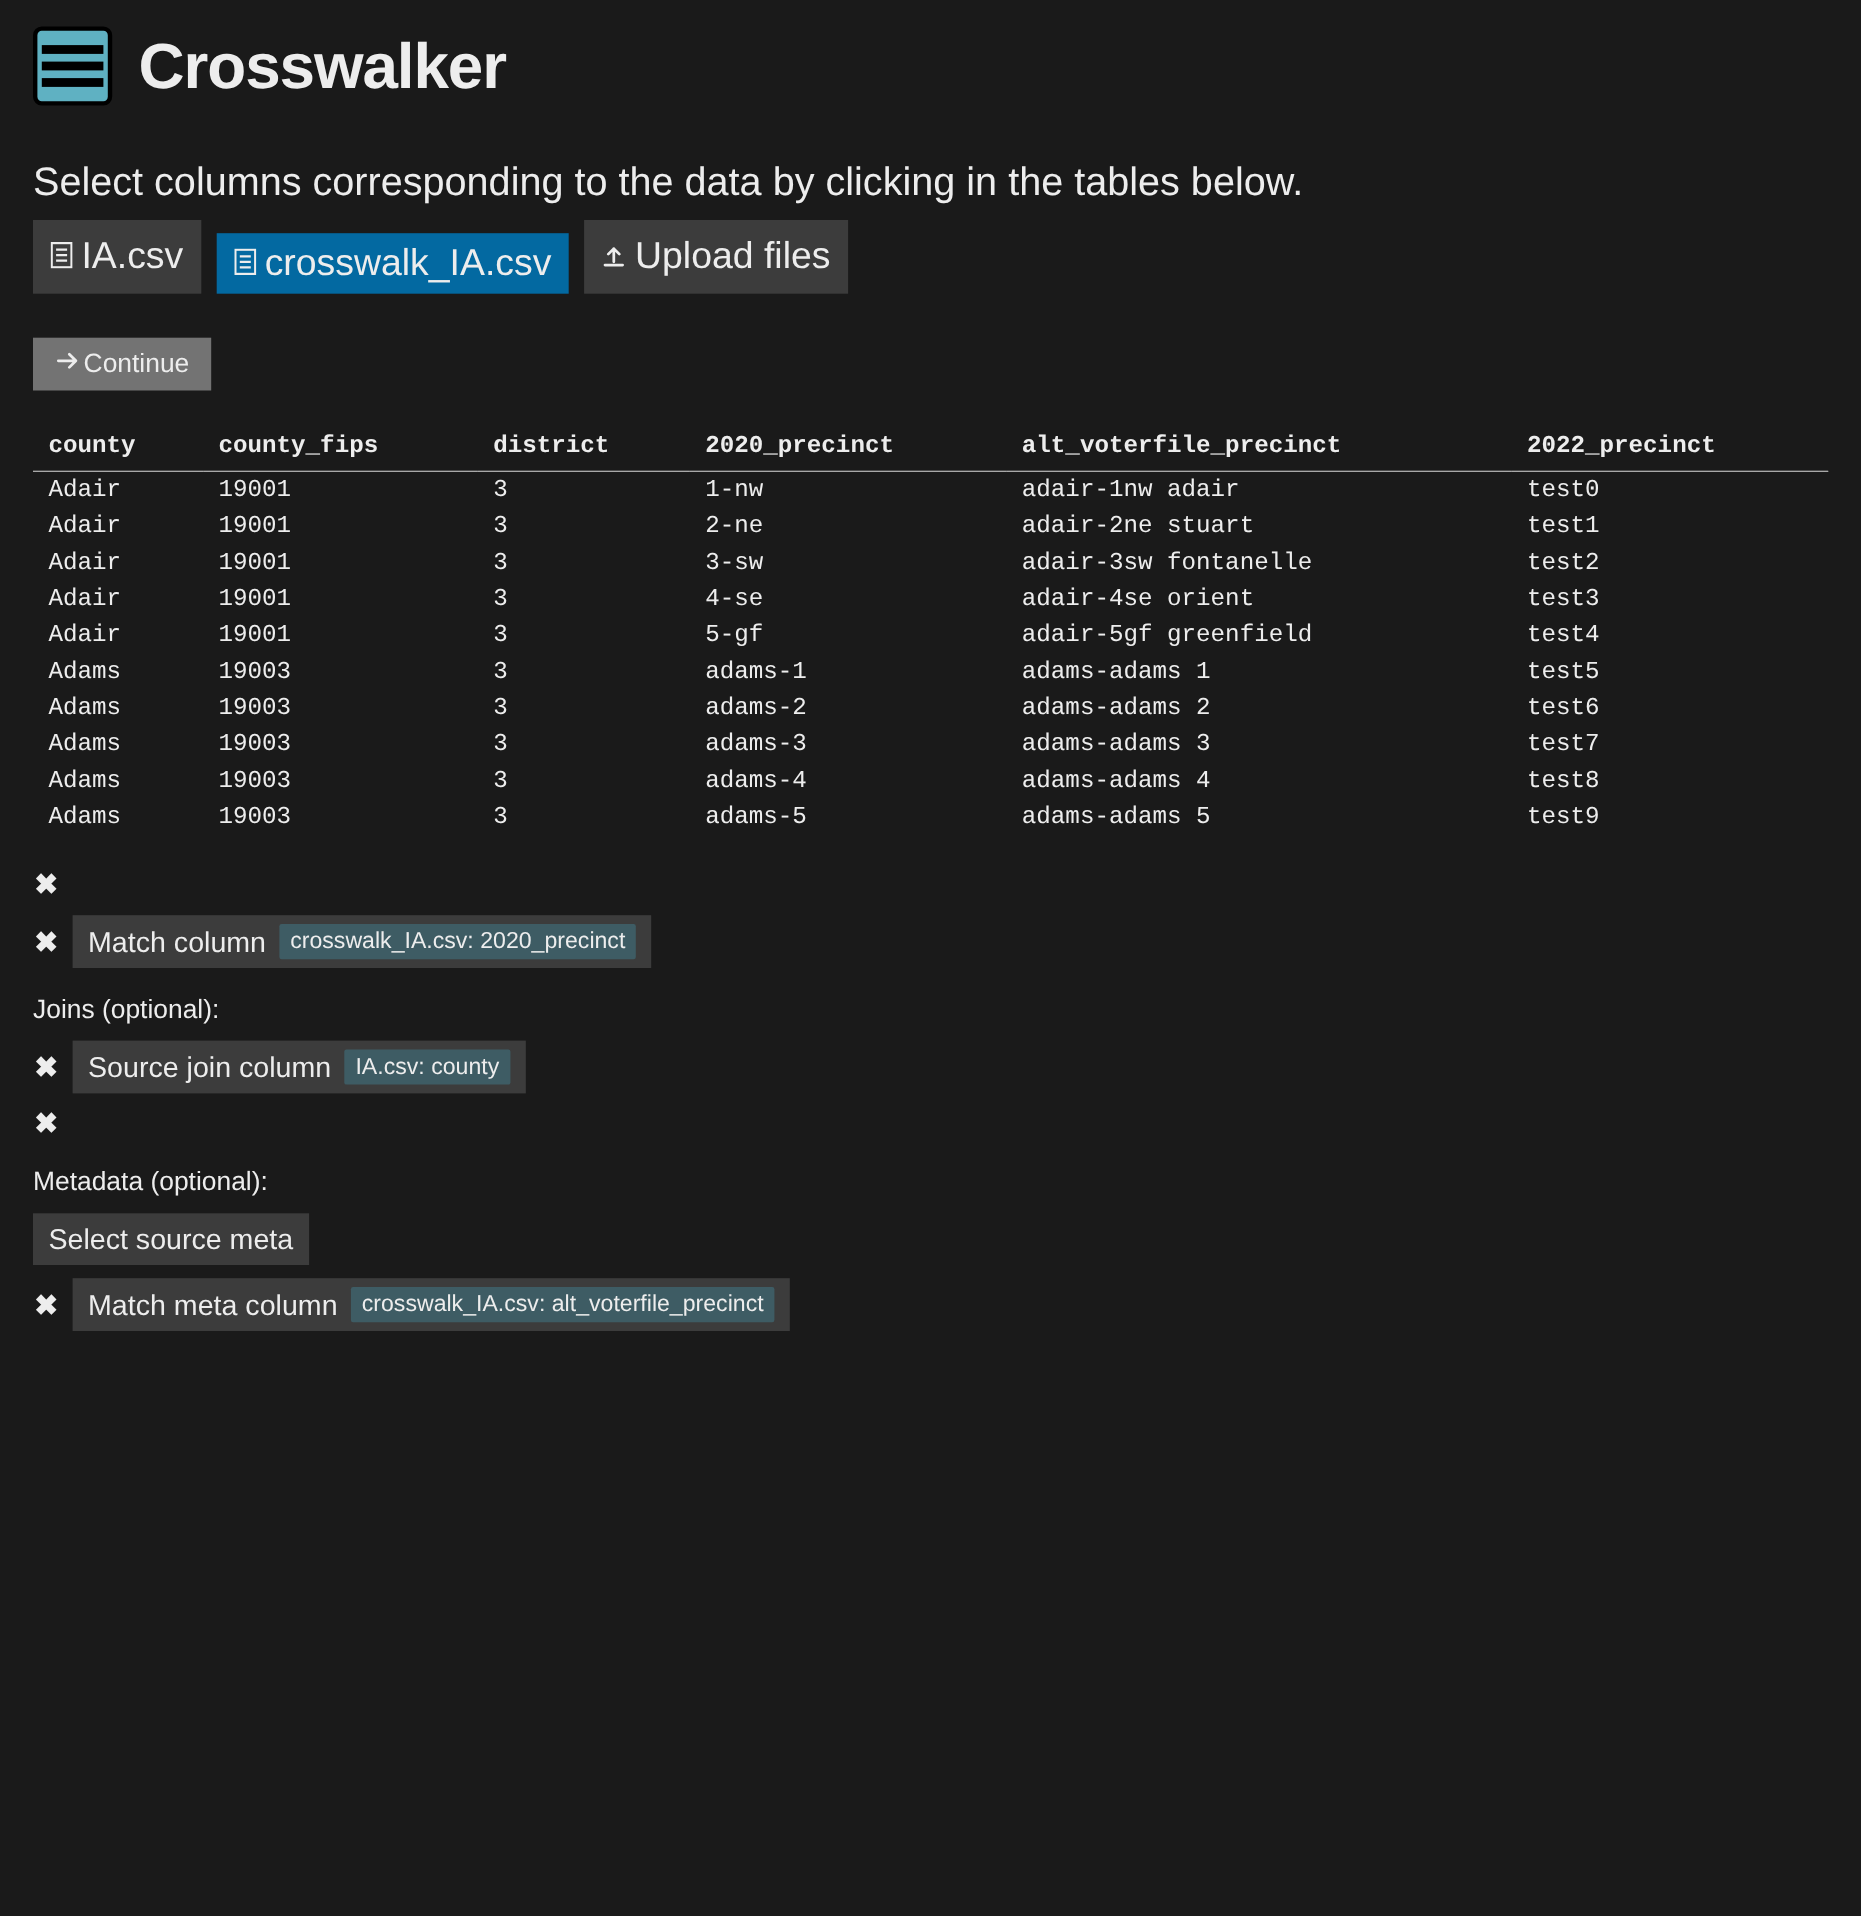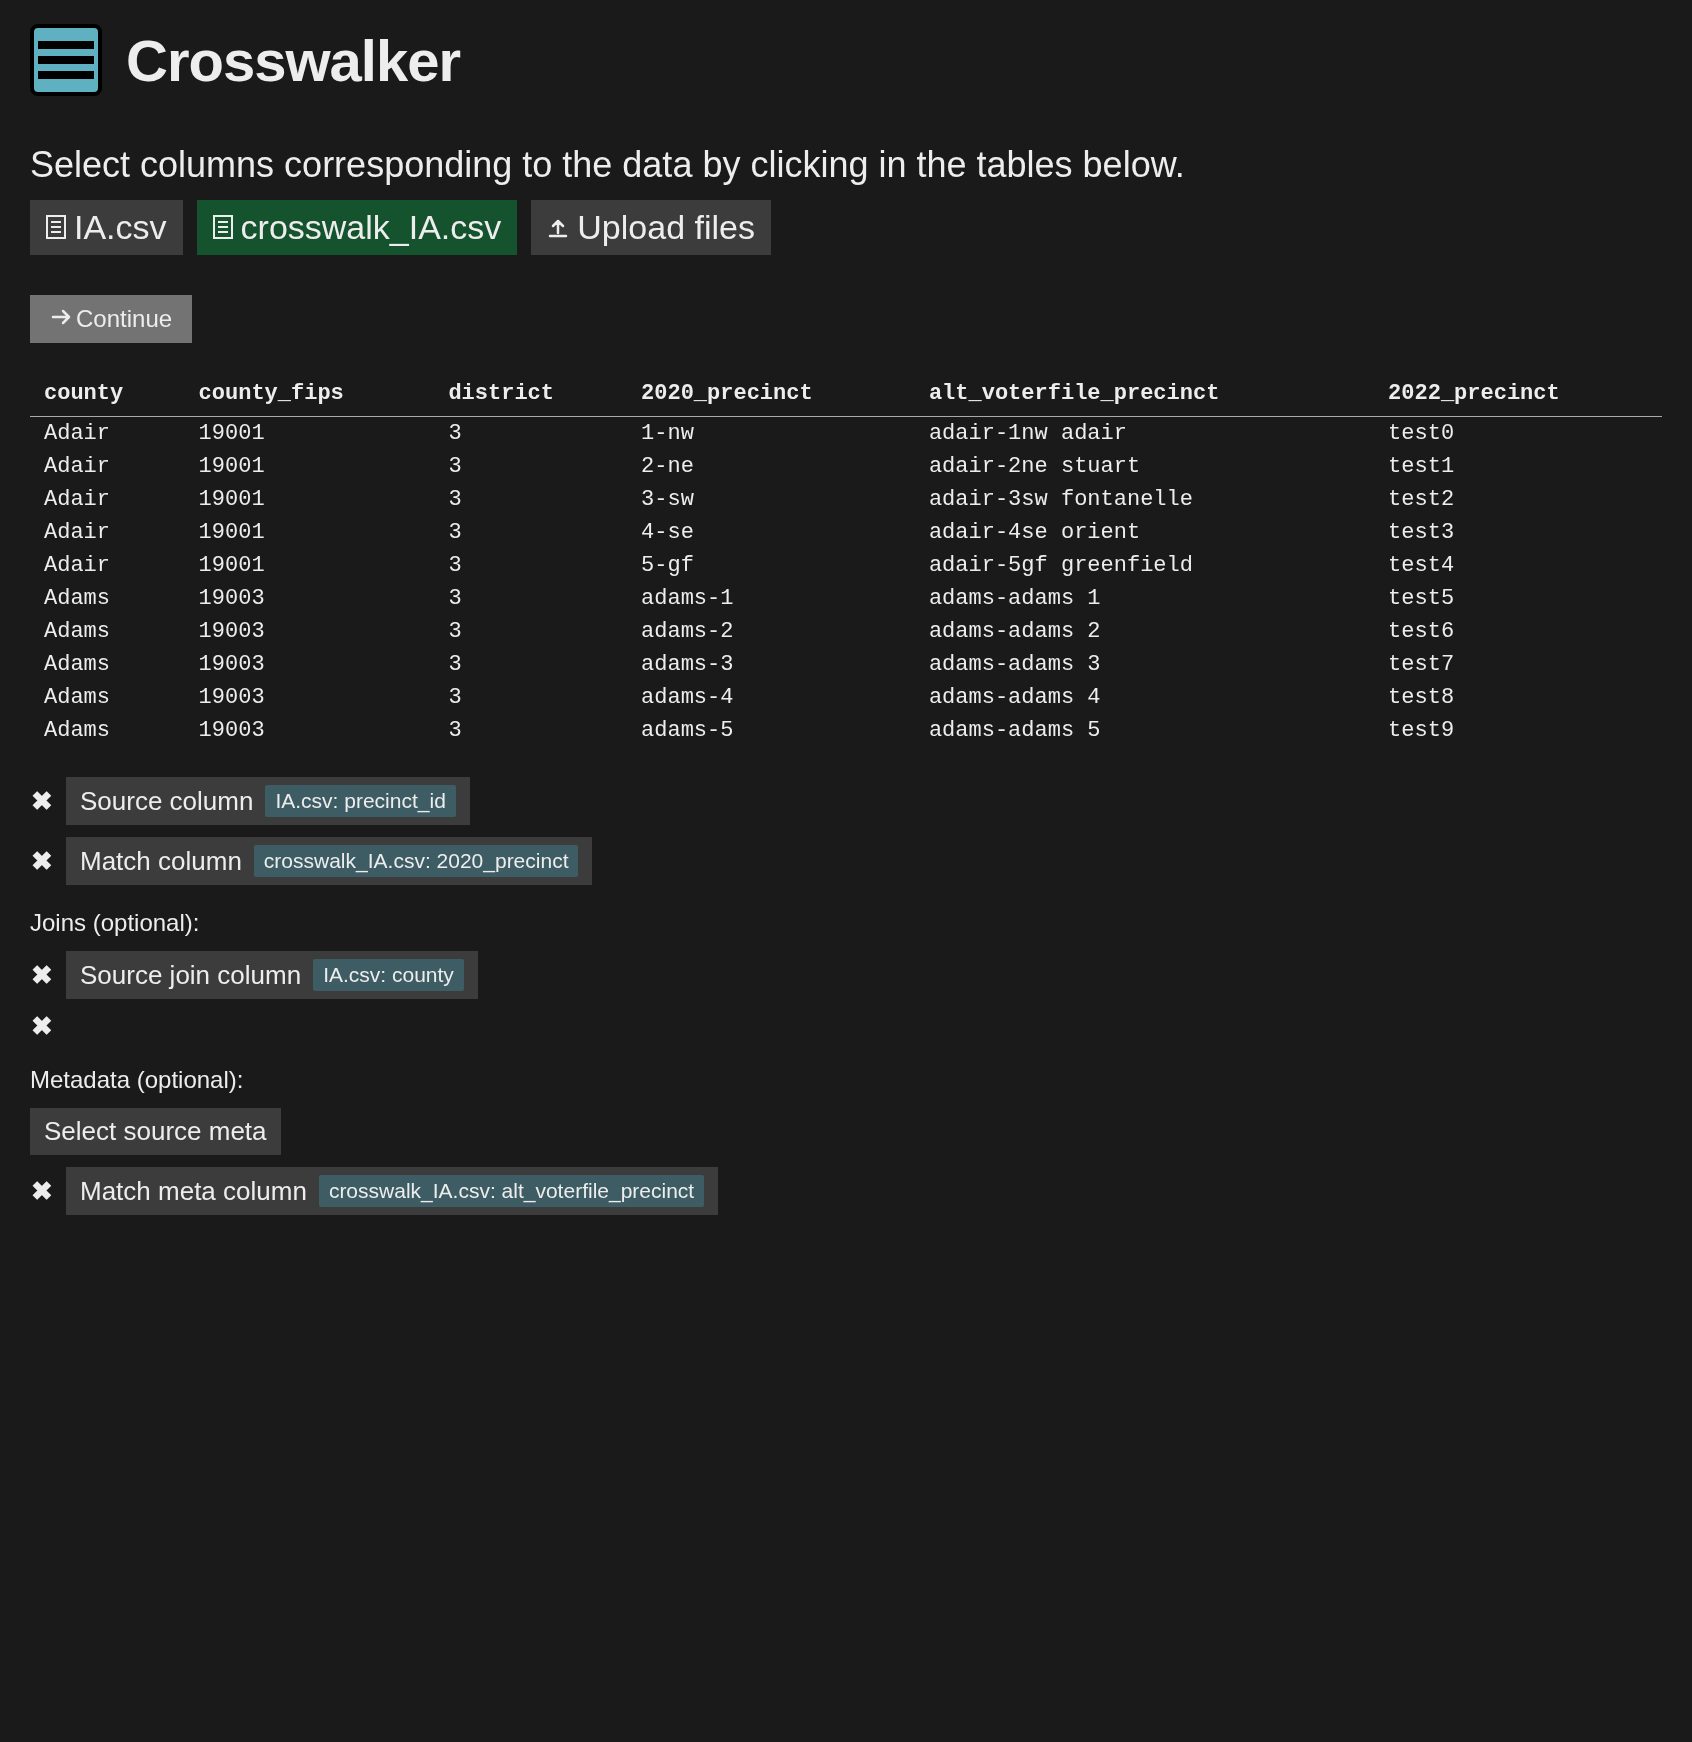--- a/index.html
+++ b/index.html
@@ -49,21 +49,22 @@
   .tab {
     display: inline-flex;
     align-items: center;
     gap: 8px;
     background: #3c3c3c;
     padding: 8px 16px;
     font-size: 34px;
     cursor: pointer;
   }
   .tab.active {
-    background: #14532d;
+    background: #0369a1;
+    margin-top: 12px;
   }
   .continue-btn {
     display: inline-flex;
     align-items: center;
     gap: 4px;
     background: #737373;
     padding: 10px 20px;
     font-size: 24px;
     cursor: pointer;
     margin-bottom: 30px;
@@ -274,24 +275,20 @@
         <td>3</td>
         <td>adams-5</td>
         <td>adams-adams 5</td>
         <td>test9</td>
       </tr>
     </tbody>
 </table>
 
 <div class="selection-row">
   <span class="close-x">✖</span>
-  <div class="sel-box">
-    <span class="sel-label">Source column</span>
-    <span class="sel-badge">IA.csv: precinct_id</span>
-  </div>
 </div>
 
 <div class="selection-row">
   <span class="close-x">✖</span>
   <div class="sel-box">
     <span class="sel-label">Match column</span>
     <span class="sel-badge">crosswalk_IA.csv: 2020_precinct</span>
   </div>
 </div>
 

